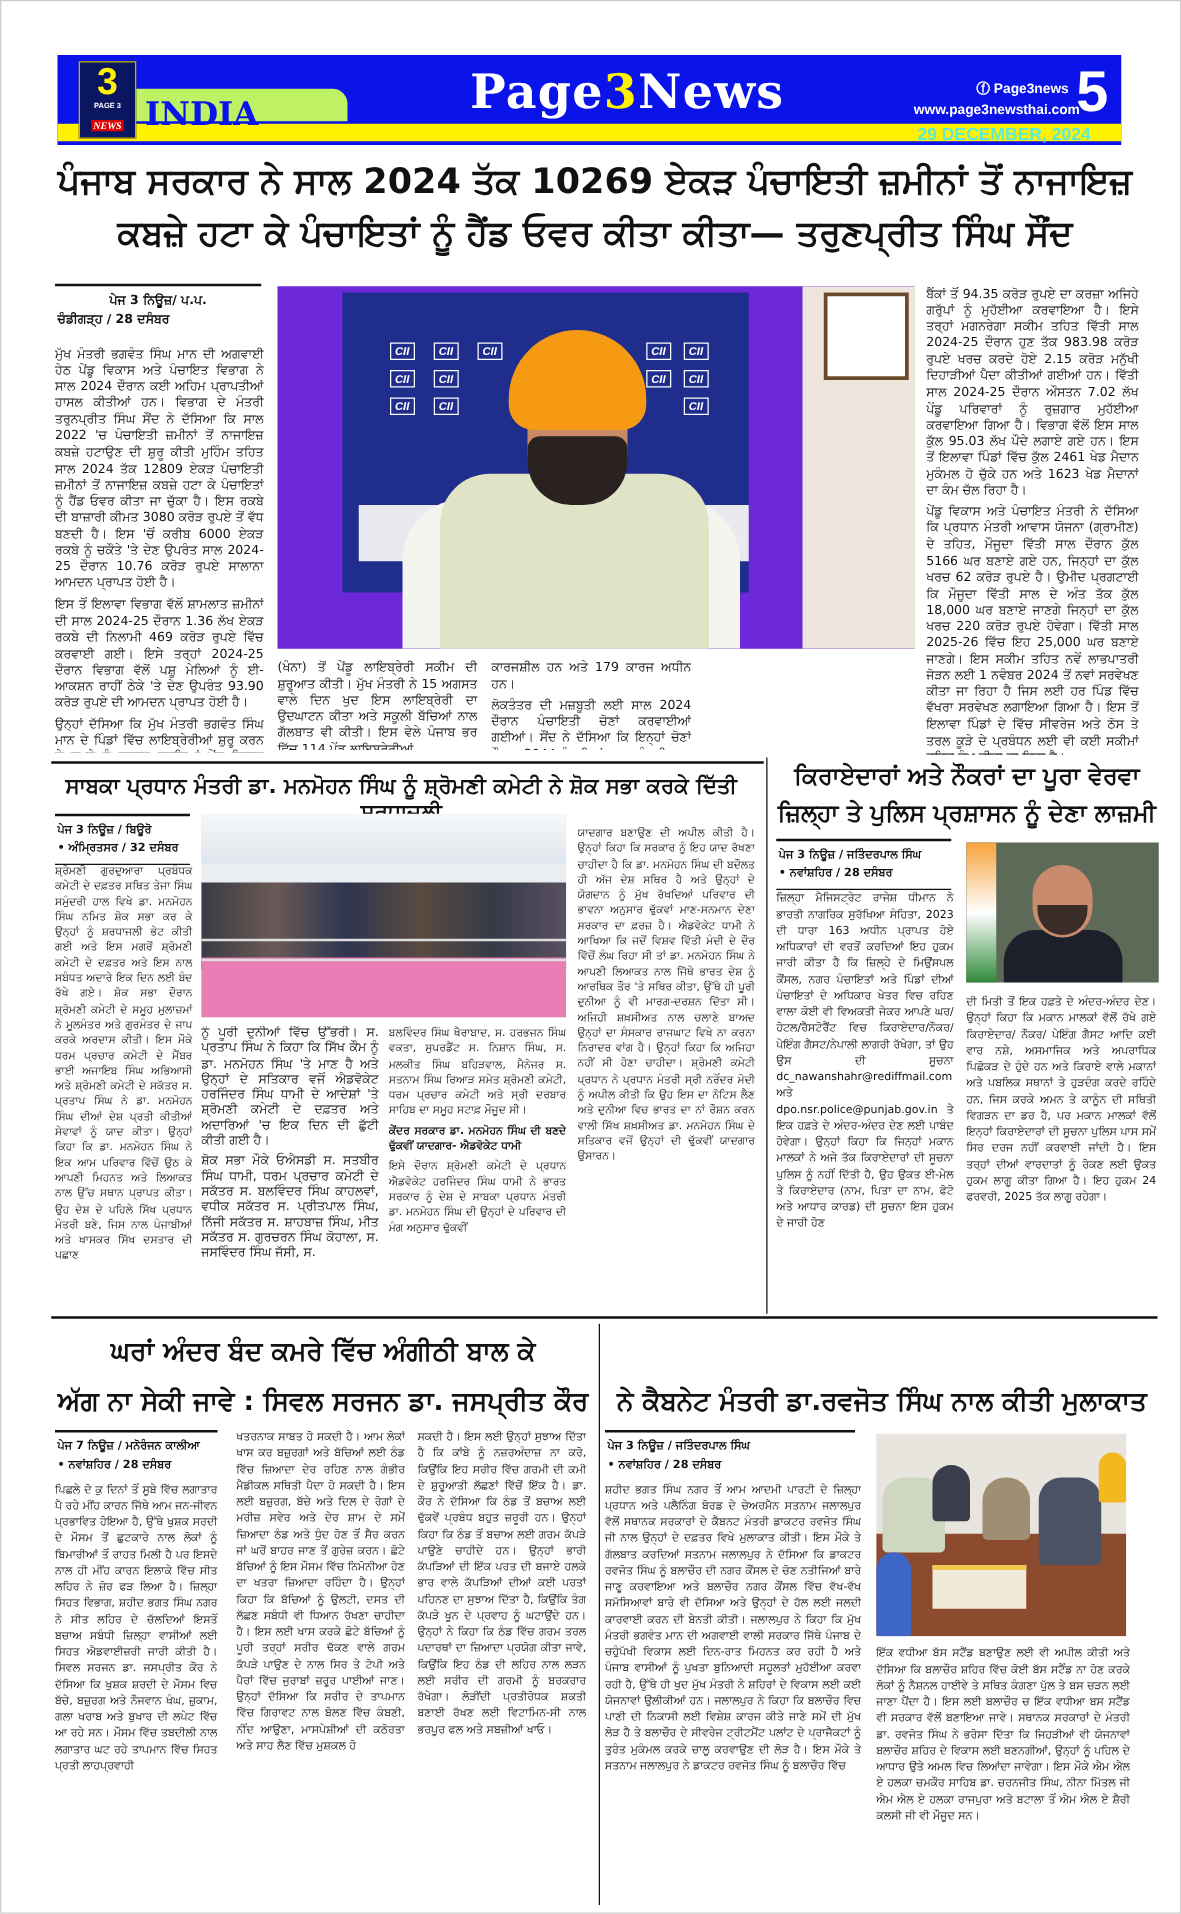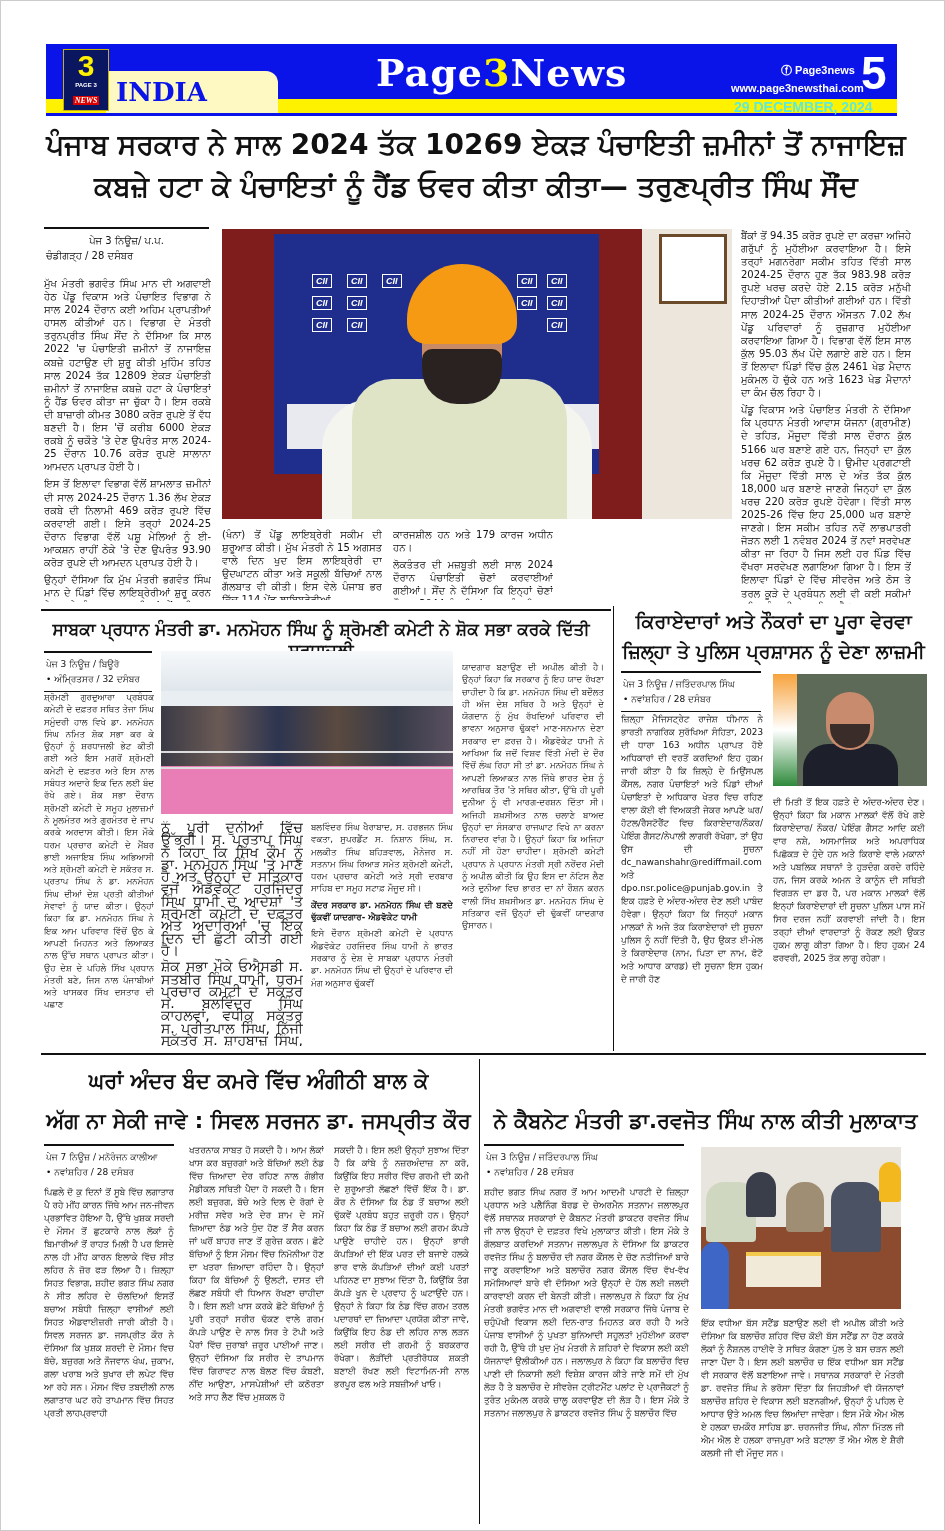--- a/index.html
+++ b/index.html
@@ -1,42 +1,42 @@
 <!DOCTYPE html>
 <html><head>
 <meta charset="utf-8">
 <style>
 *{box-sizing:border-box;margin:0;padding:0}
 body{width:945px;height:1531px;background:#fff;font-family:"DejaVu Sans",sans-serif;color:#111;position:relative;overflow:hidden}
 .page{position:absolute;left:0;top:0;width:945px;height:1531px;border:1px solid #ccc}
 
 .mast{position:absolute;left:45px;top:43px;width:851px;height:72px;background:#0a13e8}
 .mast-yellow{position:absolute;left:0;top:55px;width:851px;height:14px;background:#fff200}
-.india-tab{position:absolute;left:60px;top:27px;width:172px;height:42px;background:#fef9c3;border-top-right-radius:12px}
+.india-tab{position:absolute;left:60px;top:27px;width:172px;height:26px;background:#bef264;border-top-right-radius:12px}
 .india-tab span{position:absolute;left:10px;top:6px;font:bold 26px "DejaVu Serif",serif;color:#0a13e8}
 .logo{position:absolute;left:17px;top:5px;width:46px;height:62px;background:#0b1660;border:1px solid #c9b300;text-align:center;color:#fff200}
 .logo .big{font:bold 30px "Liberation Sans",sans-serif;line-height:32px;display:block}
 .logo .sm{font:bold 6px "Liberation Sans",sans-serif;color:#fff;display:block}
 .logo .news{font:italic bold 8px "Liberation Serif",serif;color:#fff;background:#d00;display:inline-block;padding:0 2px;margin-top:2px}
 .brand{position:absolute;left:330px;top:6px;font:bold 38px "DejaVu Serif",serif;color:#fff;letter-spacing:1px}
 .brand .three{color:#fff200}
 .social{position:absolute;left:735px;top:19px;font:bold 11px "Liberation Sans",sans-serif;color:#fff}
 .site{position:absolute;left:685px;top:38px;font:bold 11px "Liberation Sans",sans-serif;color:#fff}
 .pagenum{position:absolute;left:815px;top:2px;font:bold 46px "Liberation Sans",sans-serif;color:#fff}
 .date{position:absolute;left:688px;top:55px;font:bold 14px "Liberation Sans",sans-serif;color:#5eead4}
 
 .hl{position:absolute;font-family:"DejaVu Sans",sans-serif;font-weight:bold;color:#111;text-align:center;line-height:1.25}
 .byline{position:absolute;border-top:2px solid #111;border-bottom:1px solid #111;padding:4px 2px;font-size:10px;line-height:15px}
-.byline div{font-weight:normal}
+.byline div{font-weight:bold}
 .col{position:absolute;font-size:10px;line-height:13.1px;text-align:justify;color:#111;overflow:hidden}
 .col p{margin-bottom:4px}
 .photo{position:absolute;overflow:hidden}
 .rule{position:absolute;background:#111}
 
-.p1{left:221px;top:228px;width:510px;height:290px;background:#7f1d1d}
+.p1{left:221px;top:228px;width:510px;height:290px;background:#6d28d9}
 .p1 .board{position:absolute;left:52px;top:5px;width:325px;height:240px;background:#1f2e8c}
 .p1 .boardw{position:absolute;left:65px;top:175px;width:312px;height:45px;background:#e8eaf0}
 .p1 .cii{position:absolute;color:#fff;border:1px solid #fff;font:italic bold 9px "Liberation Sans",sans-serif;padding:1px 3px}
 .p1 .wall{position:absolute;left:420px;top:0;width:90px;height:290px;background:#ece6dc}
 .p1 .frame{position:absolute;left:437px;top:5px;width:68px;height:70px;background:#fff;border:3px solid #6b4a2a}
 .p1 .turban{position:absolute;left:185px;top:35px;width:110px;height:80px;background:#f59a12;border-radius:55px 55px 20px 20px}
 .p1 .face{position:absolute;left:200px;top:85px;width:80px;height:85px;background:#c88a64;border-radius:20px 20px 35px 35px}
 .p1 .beard{position:absolute;left:200px;top:120px;width:80px;height:55px;background:#2a2220;border-radius:10px 10px 35px 35px}
 .p1 .jacket{position:absolute;left:130px;top:150px;width:215px;height:140px;background:#dfe4c7;border-radius:40px 40px 0 0}
 .p1 .shirt{position:absolute;left:100px;top:170px;width:270px;height:120px;background:#f5f5f0;border-radius:50px 50px 0 0;z-index:0}
@@ -140,21 +140,21 @@
   </div>
   <div class="col" style="left:43px;top:690px;width:110px;height:355px;font-size:8.6px;line-height:12.3px">
     <p>ਸ਼੍ਰੋਮਣੀ ਗੁਰਦੁਆਰਾ ਪ੍ਰਬੰਧਕ ਕਮੇਟੀ ਦੇ ਦਫ਼ਤਰ ਸਥਿਤ ਤੇਜਾ ਸਿੰਘ ਸਮੁੰਦਰੀ ਹਾਲ ਵਿਖੇ ਡਾ. ਮਨਮੋਹਨ ਸਿੰਘ ਨਮਿਤ ਸ਼ੋਕ ਸਭਾ ਕਰ ਕੇ ਉਨ੍ਹਾਂ ਨੂੰ ਸ਼ਰਧਾਜਲੀ ਭੇਟ ਕੀਤੀ ਗਈ ਅਤੇ ਇਸ ਮਗਰੋਂ ਸ਼੍ਰੋਮਣੀ ਕਮੇਟੀ ਦੇ ਦਫ਼ਤਰ ਅਤੇ ਇਸ ਨਾਲ ਸਬੰਧਤ ਅਦਾਰੇ ਇਕ ਦਿਨ ਲਈ ਬੰਦ ਰੱਖੇ ਗਏ। ਸ਼ੋਕ ਸਭਾ ਦੌਰਾਨ ਸ਼੍ਰੋਮਣੀ ਕਮੇਟੀ ਦੇ ਸਮੂਹ ਮੁਲਾਜ਼ਮਾਂ ਨੇ ਮੂਲਮੰਤਰ ਅਤੇ ਗੁਰਮੰਤਰ ਦੇ ਜਾਪ ਕਰਕੇ ਅਰਦਾਸ ਕੀਤੀ। ਇਸ ਮੌਕੇ ਧਰਮ ਪ੍ਰਚਾਰ ਕਮੇਟੀ ਦੇ ਮੈਂਬਰ ਭਾਈ ਅਜਾਇਬ ਸਿੰਘ ਅਭਿਆਸੀ ਅਤੇ ਸ਼੍ਰੋਮਣੀ ਕਮੇਟੀ ਦੇ ਸਕੱਤਰ ਸ. ਪ੍ਰਤਾਪ ਸਿੰਘ ਨੇ ਡਾ. ਮਨਮੋਹਨ ਸਿੰਘ ਦੀਆਂ ਦੇਸ਼ ਪ੍ਰਤੀ ਕੀਤੀਆਂ ਸੇਵਾਵਾਂ ਨੂੰ ਯਾਦ ਕੀਤਾ। ਉਨ੍ਹਾਂ ਕਿਹਾ ਕਿ ਡਾ. ਮਨਮੋਹਨ ਸਿੰਘ ਨੇ ਇਕ ਆਮ ਪਰਿਵਾਰ ਵਿੱਚੋਂ ਉਠ ਕੇ ਆਪਣੀ ਮਿਹਨਤ ਅਤੇ ਲਿਆਕਤ ਨਾਲ ਉੱਚ ਸਥਾਨ ਪ੍ਰਾਪਤ ਕੀਤਾ। ਉਹ ਦੇਸ਼ ਦੇ ਪਹਿਲੇ ਸਿੱਖ ਪ੍ਰਧਾਨ ਮੰਤਰੀ ਬਣੇ, ਜਿਸ ਨਾਲ ਪੰਜਾਬੀਆਂ ਅਤੇ ਖਾਸਕਰ ਸਿੱਖ ਦਸਤਾਰ ਦੀ ਪਛਾਣ</p>
   </div>
   <div class="photo p2">
     <div class="ceil"></div>
     <div class="crowd"></div>
     <div class="carpet"></div>
     <div class="rail"></div>
   </div>
-  <div class="col" style="left:160px;top:820px;width:142px;height:225px;font-size:14px;line-height:12.3px">
+  <div class="col" style="left:160px;top:820px;width:142px;height:225px;font-size:10px;line-height:12.3px">
     <p>ਨੂੰ ਪੂਰੀ ਦੁਨੀਆਂ ਵਿੱਚ ਉੱਭਰੀ। ਸ. ਪ੍ਰਤਾਪ ਸਿੰਘ ਨੇ ਕਿਹਾ ਕਿ ਸਿੱਖ ਕੌਮ ਨੂੰ ਡਾ. ਮਨਮੋਹਨ ਸਿੰਘ 'ਤੇ ਮਾਣ ਹੈ ਅਤੇ ਉਨ੍ਹਾਂ ਦੇ ਸਤਿਕਾਰ ਵਜੋਂ ਐਡਵੋਕੇਟ ਹਰਜਿੰਦਰ ਸਿੰਘ ਧਾਮੀ ਦੇ ਆਦੇਸ਼ਾਂ 'ਤੇ ਸ਼੍ਰੋਮਣੀ ਕਮੇਟੀ ਦੇ ਦਫ਼ਤਰ ਅਤੇ ਅਦਾਰਿਆਂ 'ਚ ਇਕ ਦਿਨ ਦੀ ਛੁੱਟੀ ਕੀਤੀ ਗਈ ਹੈ।</p>
     <p>ਸ਼ੋਕ ਸਭਾ ਮੌਕੇ ਓਐਸਡੀ ਸ. ਸਤਬੀਰ ਸਿੰਘ ਧਾਮੀ, ਧਰਮ ਪ੍ਰਚਾਰ ਕਮੇਟੀ ਦੇ ਸਕੱਤਰ ਸ. ਬਲਵਿੰਦਰ ਸਿੰਘ ਕਾਹਲਵਾਂ, ਵਧੀਕ ਸਕੱਤਰ ਸ. ਪ੍ਰੀਤਪਾਲ ਸਿੰਘ, ਨਿੱਜੀ ਸਕੱਤਰ ਸ. ਸ਼ਾਹਬਾਜ਼ ਸਿੰਘ, ਮੀਤ ਸਕੱਤਰ ਸ. ਗੁਰਚਰਨ ਸਿੰਘ ਕੋਹਾਲਾ, ਸ. ਜਸਵਿੰਦਰ ਸਿੰਘ ਜੱਸੀ, ਸ.</p>
   </div>
   <div class="col" style="left:310px;top:820px;width:142px;height:225px;font-size:8.6px;line-height:12.3px">
     <p>ਬਲਵਿੰਦਰ ਸਿੰਘ ਖੈਰਾਬਾਦ, ਸ. ਹਰਭਜਨ ਸਿੰਘ ਵਕਤਾ, ਸੁਪਰਡੈਂਟ ਸ. ਨਿਸ਼ਾਨ ਸਿੰਘ, ਸ. ਮਲਕੀਤ ਸਿੰਘ ਬਹਿੜਵਾਲ, ਮੈਨੇਜਰ ਸ. ਸਤਨਾਮ ਸਿੰਘ ਰਿਆੜ ਸਮੇਤ ਸ਼੍ਰੋਮਣੀ ਕਮੇਟੀ, ਧਰਮ ਪ੍ਰਚਾਰ ਕਮੇਟੀ ਅਤੇ ਸ੍ਰੀ ਦਰਬਾਰ ਸਾਹਿਬ ਦਾ ਸਮੂਹ ਸਟਾਫ਼ ਮੌਜੂਦ ਸੀ।</p>
     <p style="font-weight:bold">ਕੇਂਦਰ ਸਰਕਾਰ ਡਾ. ਮਨਮੋਹਨ ਸਿੰਘ ਦੀ ਬਣਦੇ ਢੁੱਕਵੀਂ ਯਾਦਗਾਰ- ਐਡਵੋਕੇਟ ਧਾਮੀ</p>
     <p>ਇਸੇ ਦੌਰਾਨ ਸ਼੍ਰੋਮਣੀ ਕਮੇਟੀ ਦੇ ਪ੍ਰਧਾਨ ਐਡਵੋਕੇਟ ਹਰਜਿੰਦਰ ਸਿੰਘ ਧਾਮੀ ਨੇ ਭਾਰਤ ਸਰਕਾਰ ਨੂੰ ਦੇਸ਼ ਦੇ ਸਾਬਕਾ ਪ੍ਰਧਾਨ ਮੰਤਰੀ ਡਾ. ਮਨਮੋਹਨ ਸਿੰਘ ਦੀ ਉਨ੍ਹਾਂ ਦੇ ਪਰਿਵਾਰ ਦੀ ਮੰਗ ਅਨੁਸਾਰ ਢੁੱਕਵੀਂ</p>
   </div>
   <div class="col" style="left:461px;top:660px;width:142px;height:385px;font-size:8.6px;line-height:12.3px">
     <p>ਯਾਦਗਾਰ ਬਣਾਉਣ ਦੀ ਅਪੀਲ ਕੀਤੀ ਹੈ। ਉਨ੍ਹਾਂ ਕਿਹਾ ਕਿ ਸਰਕਾਰ ਨੂੰ ਇਹ ਯਾਦ ਰੱਖਣਾ ਚਾਹੀਦਾ ਹੈ ਕਿ ਡਾ. ਮਨਮੋਹਨ ਸਿੰਘ ਦੀ ਬਦੌਲਤ ਹੀ ਅੱਜ ਦੇਸ਼ ਸਥਿਰ ਹੈ ਅਤੇ ਉਨ੍ਹਾਂ ਦੇ ਯੋਗਦਾਨ ਨੂੰ ਮੁੱਖ ਰੱਖਦਿਆਂ ਪਰਿਵਾਰ ਦੀ ਭਾਵਨਾ ਅਨੁਸਾਰ ਢੁੱਕਵਾਂ ਮਾਣ-ਸਨਮਾਨ ਦੇਣਾ ਸਰਕਾਰ ਦਾ ਫ਼ਰਜ਼ ਹੈ। ਐਡਵੋਕੇਟ ਧਾਮੀ ਨੇ ਆਖਿਆ ਕਿ ਜਦੋਂ ਵਿਸ਼ਵ ਵਿੱਤੀ ਮੰਦੀ ਦੇ ਦੌਰ ਵਿੱਚੋਂ ਲੰਘ ਰਿਹਾ ਸੀ ਤਾਂ ਡਾ. ਮਨਮੋਹਨ ਸਿੰਘ ਨੇ ਆਪਣੀ ਲਿਆਕਤ ਨਾਲ ਜਿੱਥੇ ਭਾਰਤ ਦੇਸ਼ ਨੂੰ ਆਰਥਿਕ ਤੌਰ 'ਤੇ ਸਥਿਰ ਕੀਤਾ, ਉੱਥੇ ਹੀ ਪੂਰੀ ਦੁਨੀਆ ਨੂੰ ਵੀ ਮਾਰਗ-ਦਰਸ਼ਨ ਦਿੱਤਾ ਸੀ। ਅਜਿਹੀ ਸ਼ਖ਼ਸੀਅਤ ਨਾਲ ਚਲਾਣੇ ਬਾਅਦ ਉਨ੍ਹਾਂ ਦਾ ਸੰਸਕਾਰ ਰਾਜਘਾਟ ਵਿਖੇ ਨਾ ਕਰਨਾ ਨਿਰਾਦਰ ਵਾਂਗ ਹੈ। ਉਨ੍ਹਾਂ ਕਿਹਾ ਕਿ ਅਜਿਹਾ ਨਹੀਂ ਸੀ ਹੋਣਾ ਚਾਹੀਦਾ। ਸ਼੍ਰੋਮਣੀ ਕਮੇਟੀ ਪ੍ਰਧਾਨ ਨੇ ਪ੍ਰਧਾਨ ਮੰਤਰੀ ਸ੍ਰੀ ਨਰੇਂਦਰ ਮੋਦੀ ਨੂੰ ਅਪੀਲ ਕੀਤੀ ਕਿ ਉਹ ਇਸ ਦਾ ਨੋਟਿਸ ਲੈਣ ਅਤੇ ਦੁਨੀਆ ਵਿਚ ਭਾਰਤ ਦਾ ਨਾਂ ਰੌਸ਼ਨ ਕਰਨ ਵਾਲੀ ਸਿੱਖ ਸ਼ਖ਼ਸੀਅਤ ਡਾ. ਮਨਮੋਹਨ ਸਿੰਘ ਦੇ ਸਤਿਕਾਰ ਵਜੋਂ ਉਨ੍ਹਾਂ ਦੀ ਢੁੱਕਵੀਂ ਯਾਦਗਾਰ ਉਸਾਰਨ।</p>

